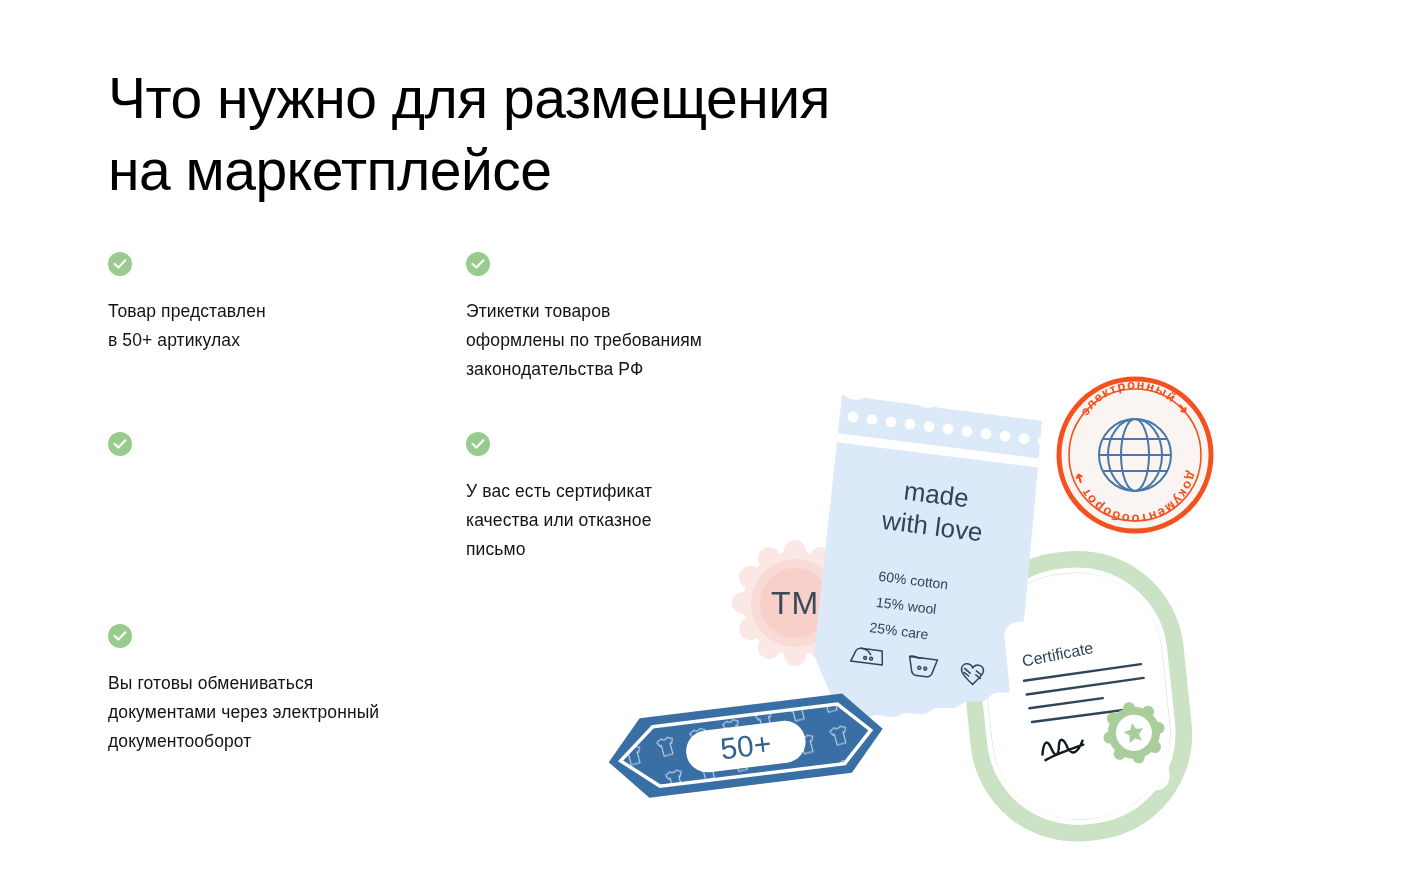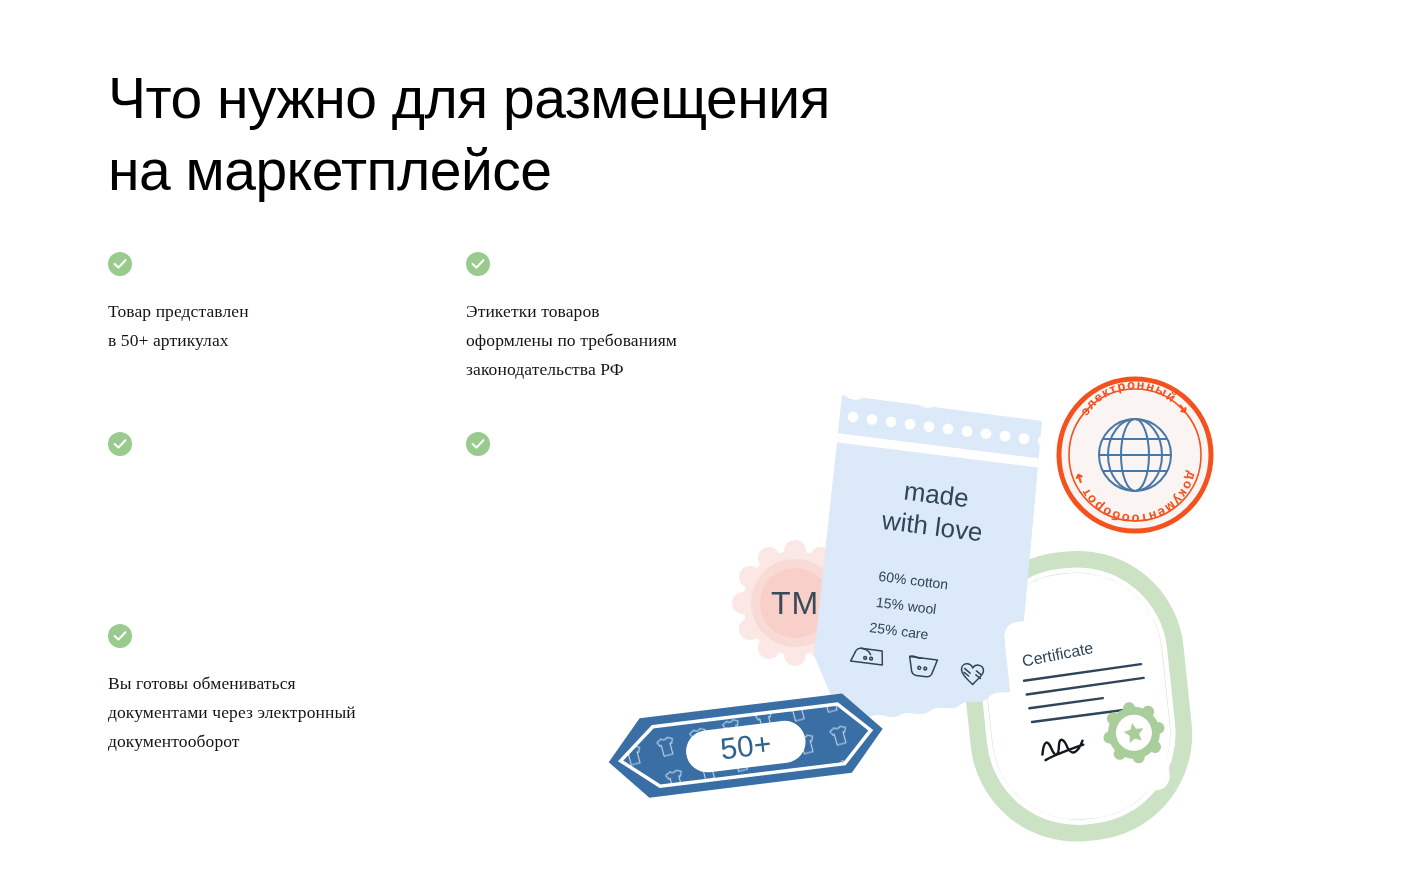--- a/index.html
+++ b/index.html
@@ -52,21 +52,20 @@
     height: 24px;
     display: block;
   }
   .feature-text {
     margin-top: 21px;
     font-size: 17.5px;
     line-height: 29px;
     color: #111418;
     white-space: pre-line;
     letter-spacing: 0.1px;
-    font-family: Liberation Serif, serif;
   }
 
   
   .illustration {
     position: absolute;
     left: 600px;
     top: 355px;
     width: 640px;
     height: 500px;
   }
@@ -129,20 +128,23 @@
 законодательства РФ</div>
     </div>
 
     <div class="feature-item" style="top:180px;">
       <span class="check-icon">
         <svg width="24" height="24" viewBox="0 0 24 24">
           <circle cx="12" cy="12" r="12" fill="#9ACB8E"></circle>
           <path d="M6.6 11.9 L10.4 15.6 L17.4 8.2" fill="none" stroke="#ffffff" stroke-width="2.1" stroke-linecap="round" stroke-linejoin="round"></path>
         </svg>
       </span>
+      <div class="feature-text">У вас есть сертификат
+качества или отказное
+письмо</div>
     </div>
   </div>
 </section>
 
 <div class="illustration">
   <svg width="640" height="500" viewBox="0 0 640 500" xmlns="http://www.w3.org/2000/svg">
 
     <defs>
 
       <pattern id="tshirtPattern" width="34" height="34" patternUnits="userSpaceOnUse" patternTransform="rotate(-8)">

